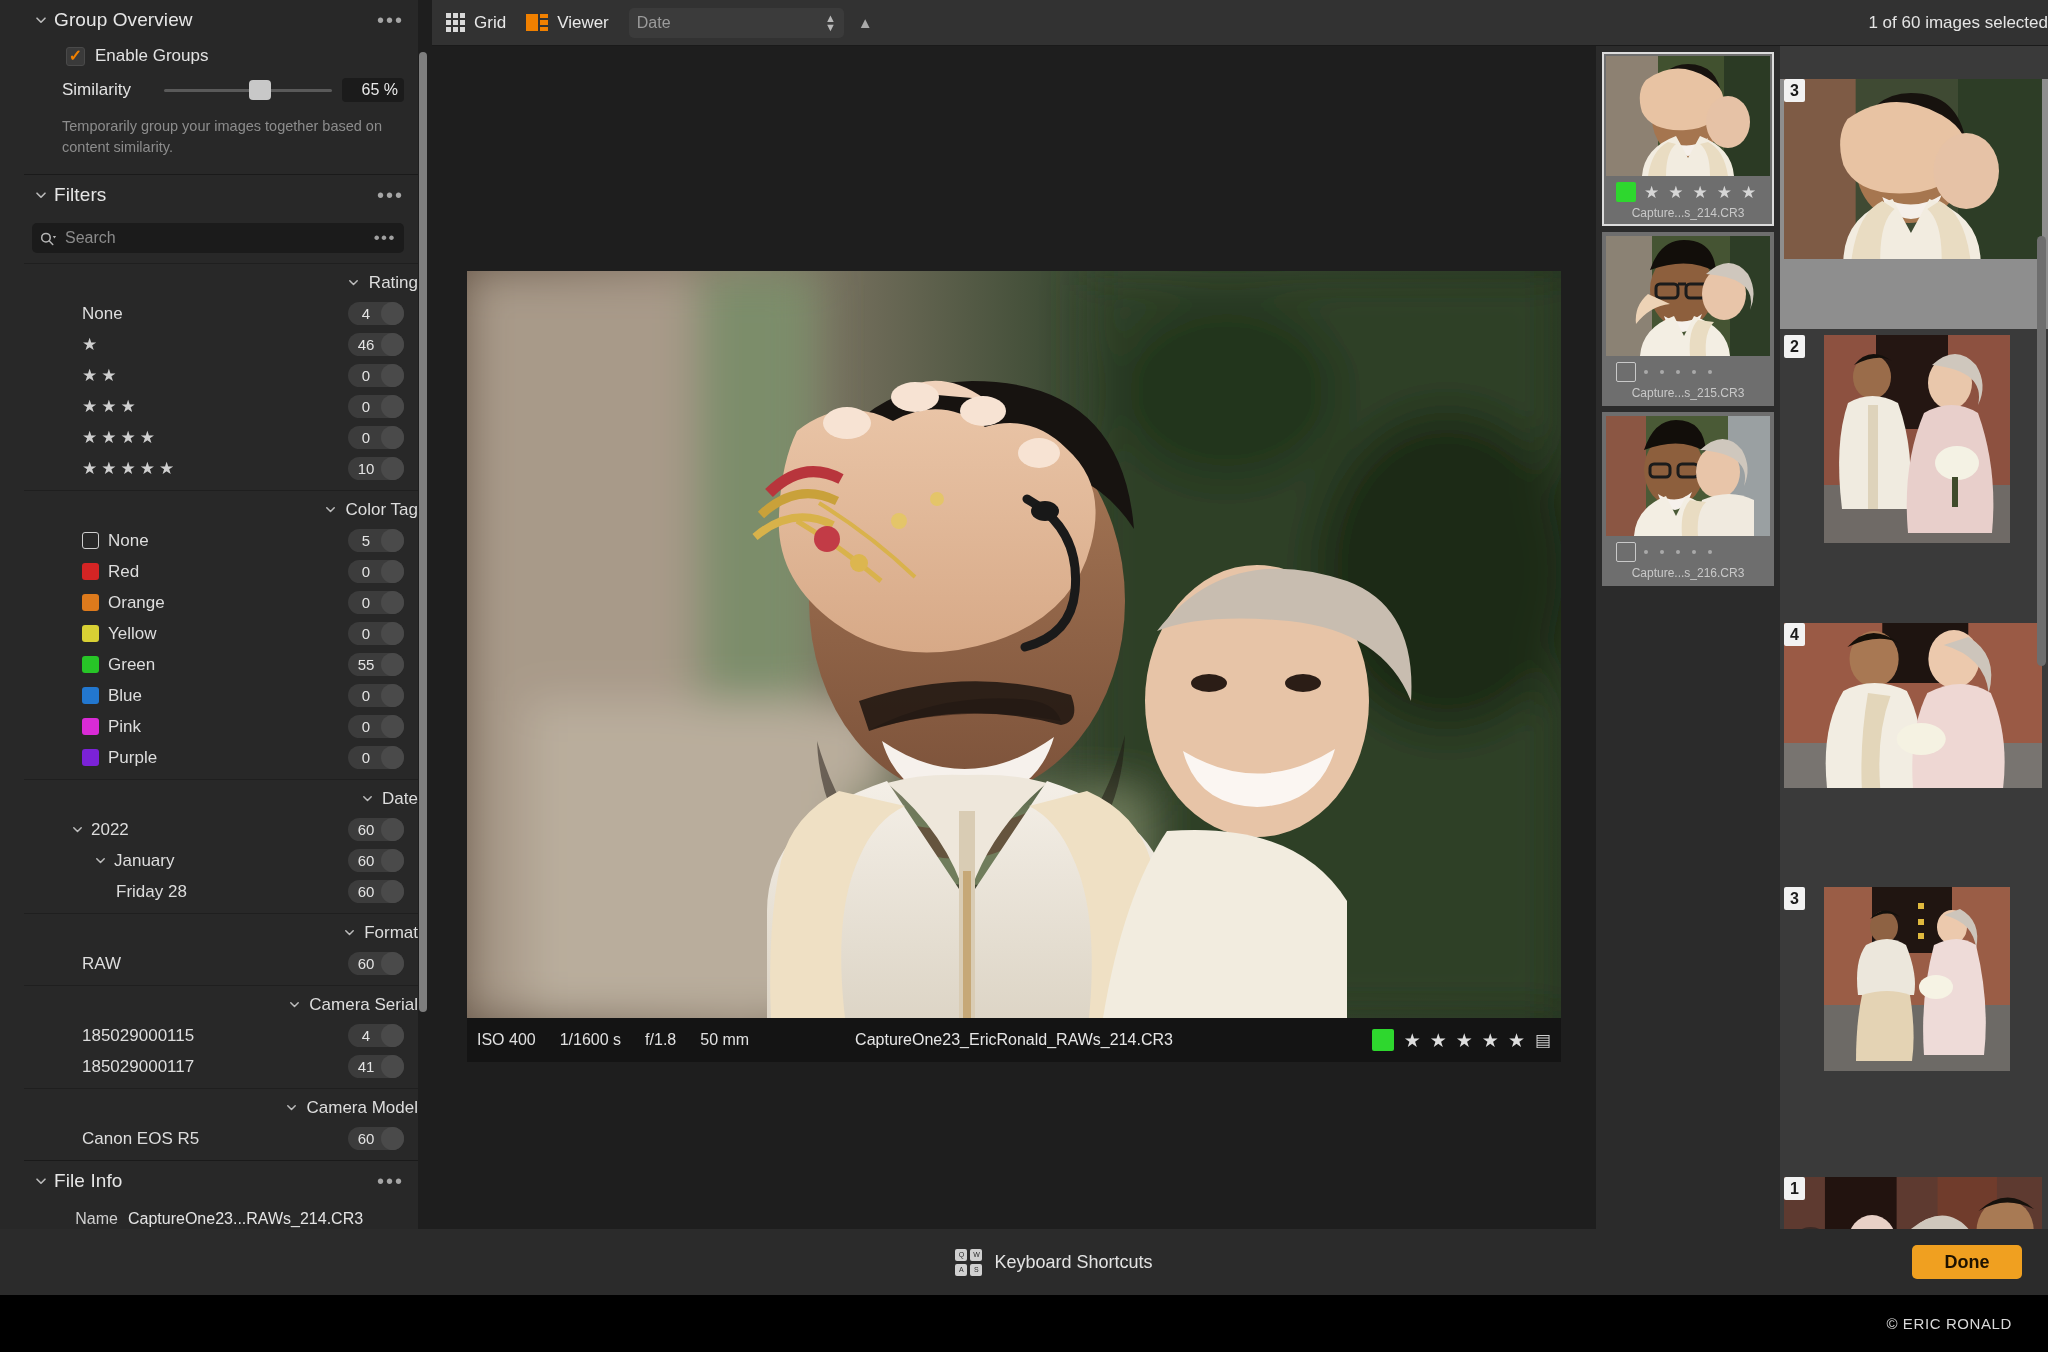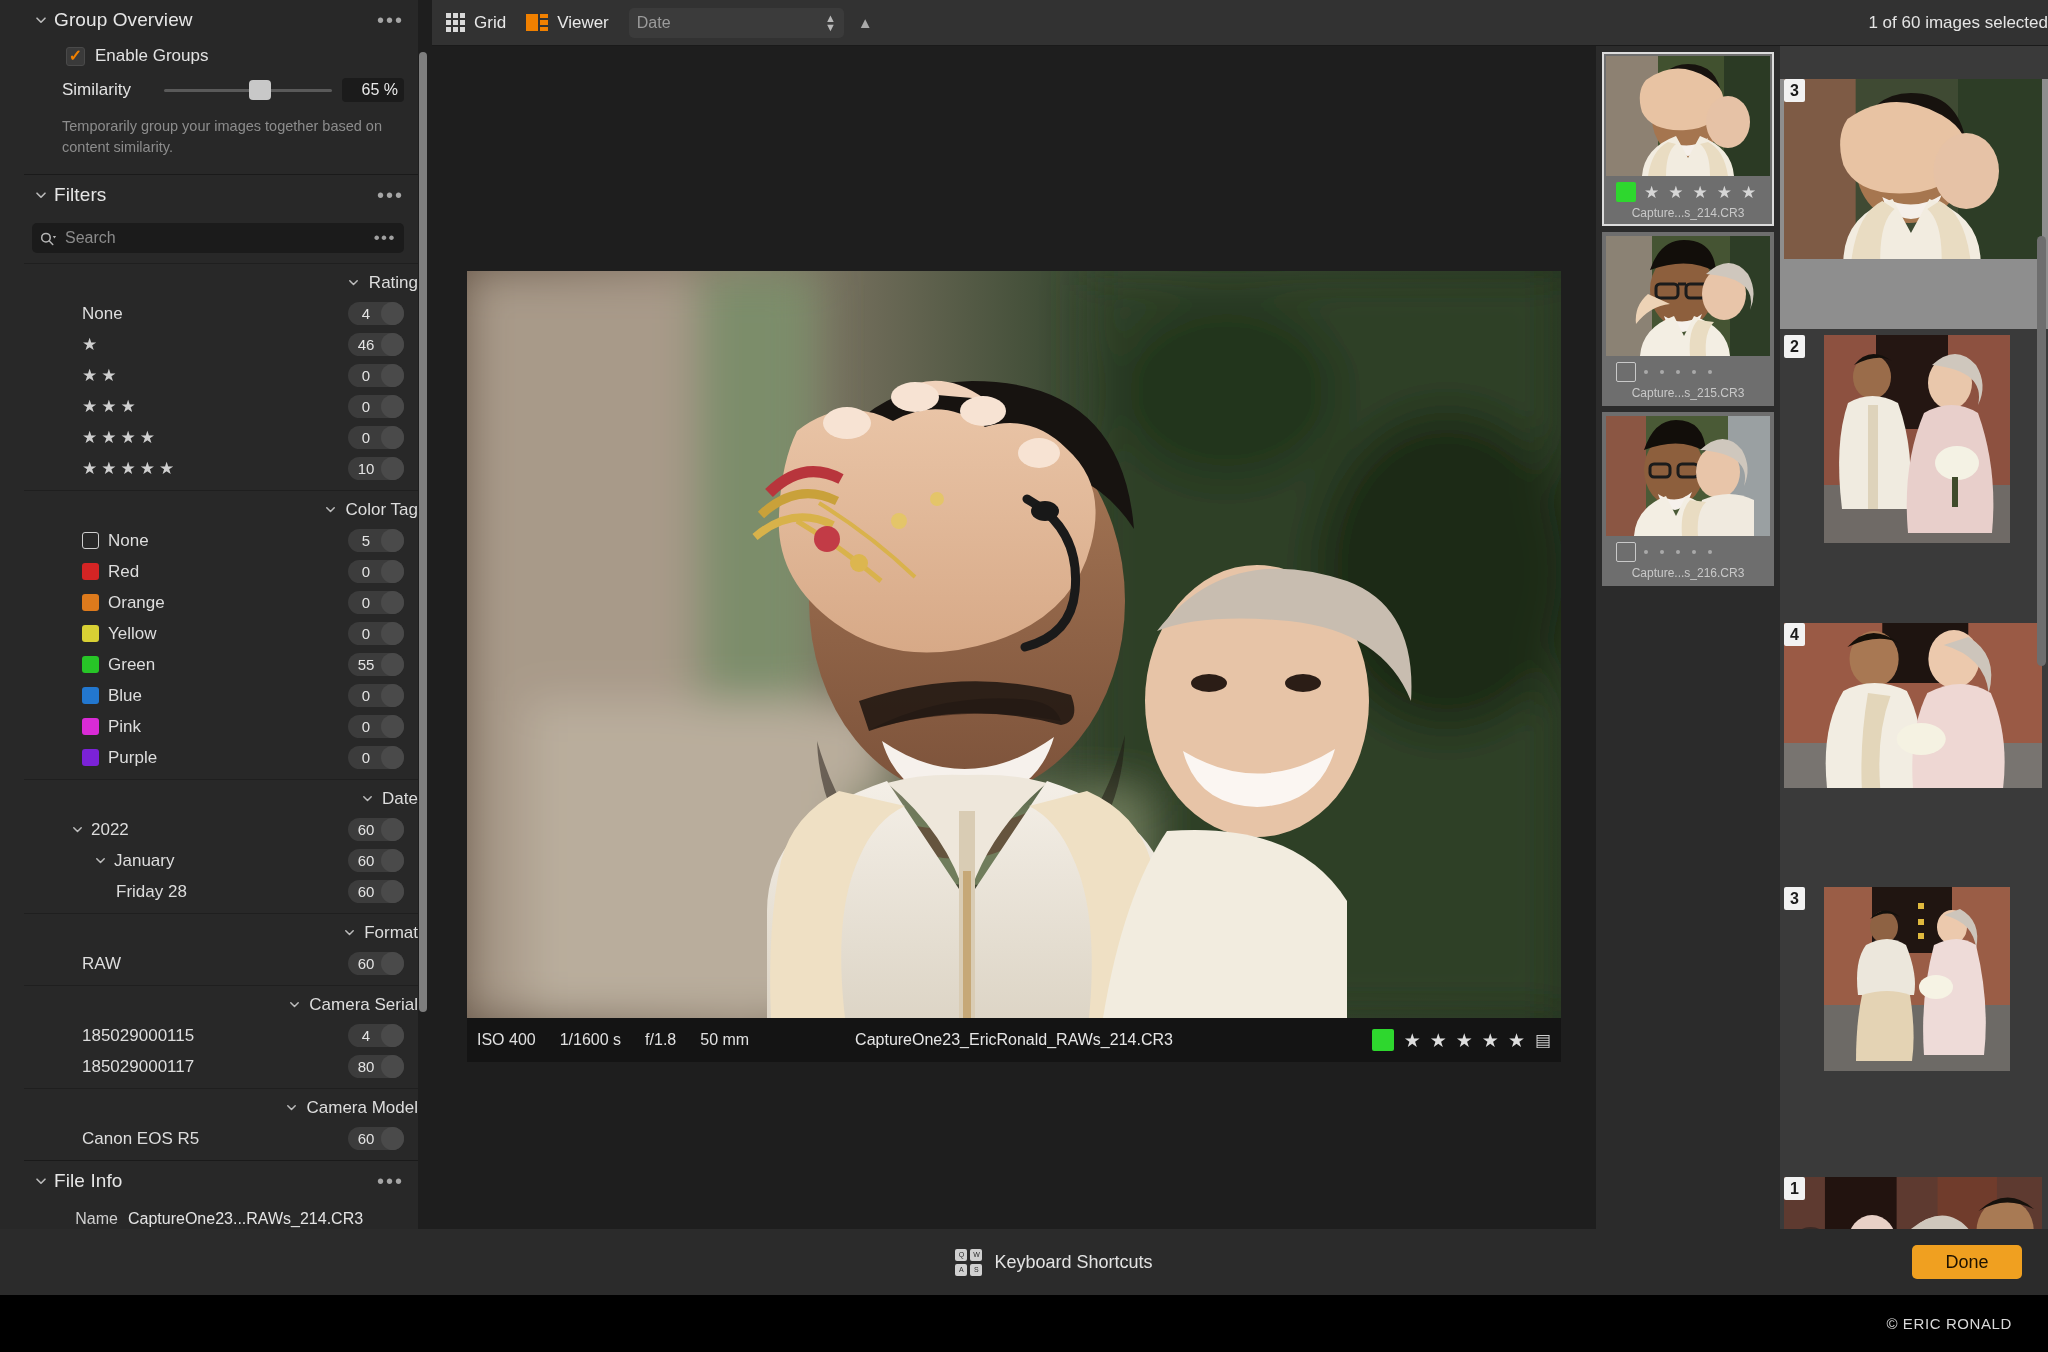--- a/index.html
+++ b/index.html
@@ -214,21 +214,21 @@
   .ks { display:flex; align-items:center; gap:12px; margin:0 auto; padding-left:60px; }
   .ks-icon { display:grid; grid-template-columns:repeat(2,12px); grid-template-rows:repeat(2,12px); gap:3px; }
   .ks-icon i {
     width:12px; height:12px; background:#d0d0d0; border-radius:2px; display:block;
     font-size:7px; color:#2b2b2b; text-align:center; line-height:12px; font-style:normal;
   }
   .ks-text { font-size:18px; color:#e3e3e3; }
   .done-btn {
     position:absolute; right:26px; top:16px; width:110px; height:34px;
     background:#f0a020; border-radius:5px; border:none; cursor:pointer;
-    color:#1e1200; font-size:18px; font-family:inherit;
+    color:#1e1200; font-size:18px; font-family:inherit;font-weight:bold;
   }
   .credit-bar {
     position:absolute; left:0; bottom:0; width:2048px; height:57px; background:#000;
     display:flex; align-items:center; justify-content:flex-end; padding-right:36px;
   }
   .credit-text { font-size:15px; color:#d9d9d9; letter-spacing:.6px; }
 </style>
 </head>
 <body>
 
@@ -505,21 +505,21 @@
             <div class="tree-row ind-1">
               <span class="label">185029000115</span>
               <span class="count-pill">
                 <span class="num">4</span>
                 <span class="knob"></span>
               </span>
             </div>
             <div class="tree-row ind-1">
               <span class="label">185029000117</span>
               <span class="count-pill">
-                <span class="num">80</span>
+                <span class="num">41</span>
                 <span class="knob"></span>
               </span>
             </div>
           </div>
           <div class="tree-group">
             <div class="tree-head">
               <span class="chev">
                 <svg width="13" height="13" viewBox="0 0 14 14">
                   <path d="M3 5.2 L7 9.2 L11 5.2" fill="none" stroke="#bcbcbc" stroke-width="1.6" stroke-linecap="round" stroke-linejoin="round"></path>
                 </svg>

